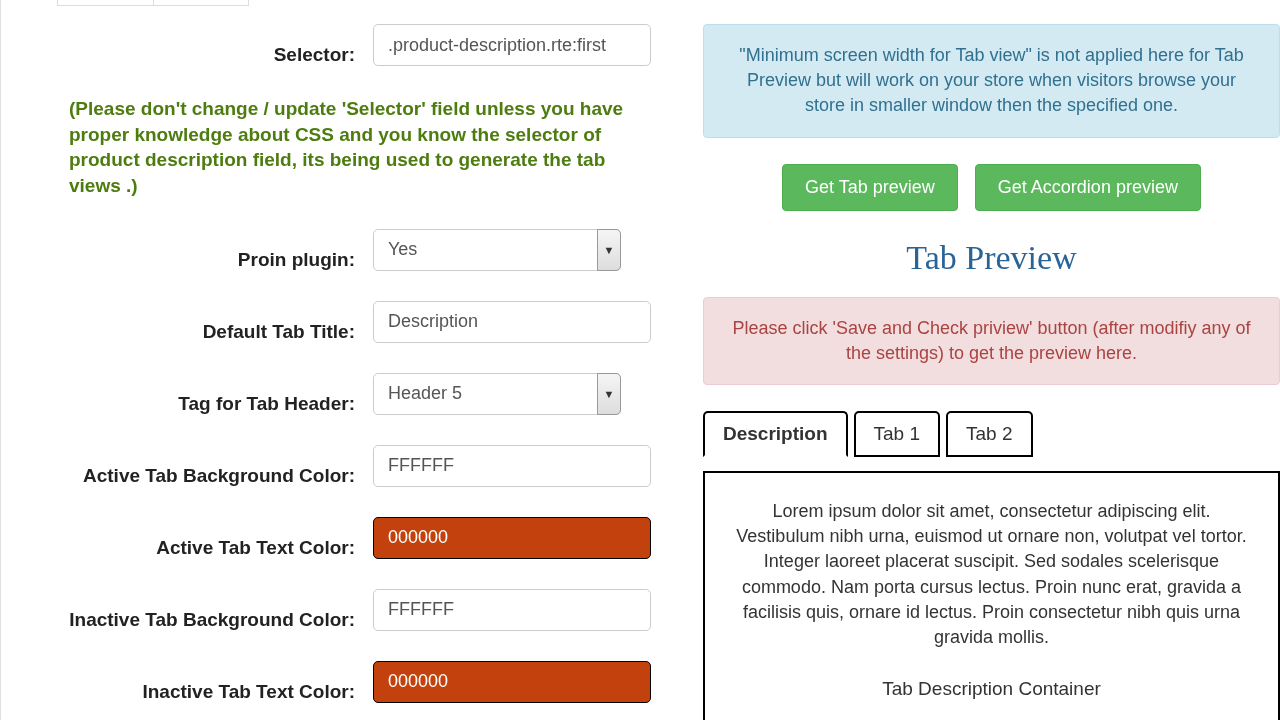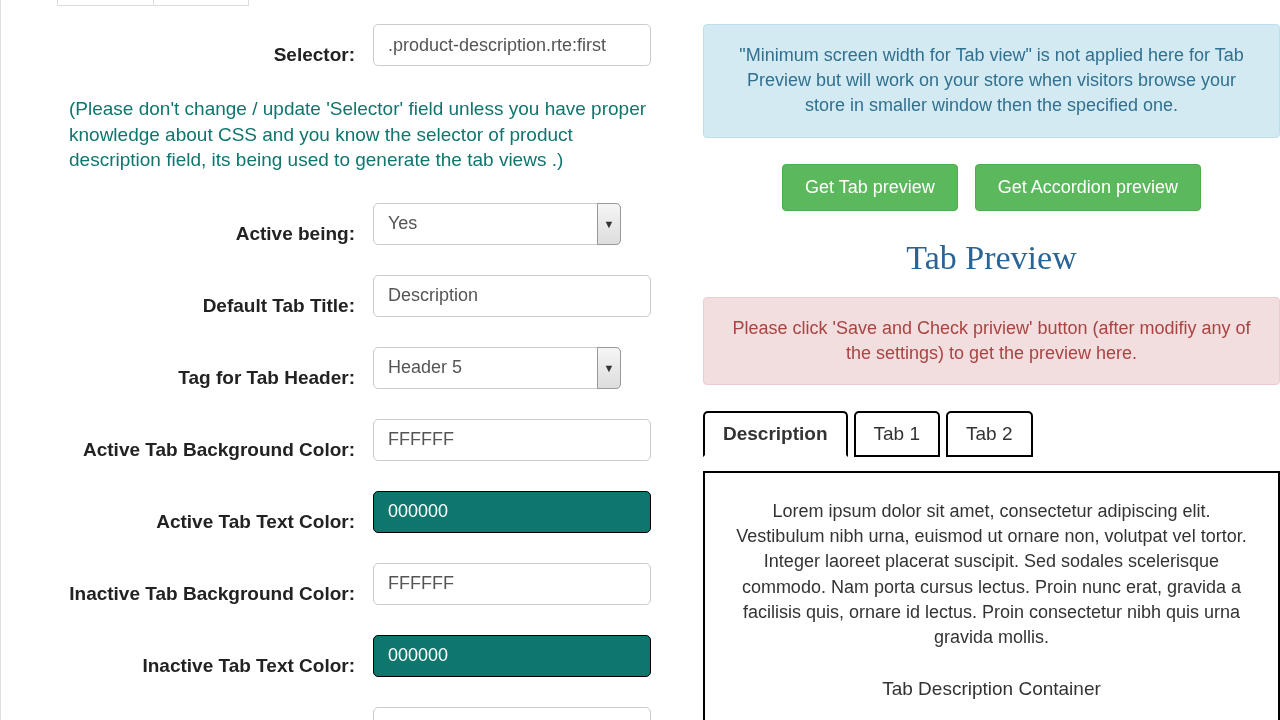--- a/index.html
+++ b/index.html
@@ -75,25 +75,26 @@
     display: flex;
     align-items: center;
     justify-content: center;
     font-size: 11px;
     color: #333;
     pointer-events: none;
   }
   .hint {
     padding: 0 8px 30px 12px;
     font-size: 19px;
-    color: #0f766e;
+    color: #4d7c0f;
     line-height: 1.35;
+    font-weight: bold;
   }
   .black-input {
-    background: #0f766e;
+    background: #c2410c;
     color: #fff;
     border-color: #000;
   }
   .alert-info {
     background: #d3eaf3;
     border: 1px solid #bcdfeb;
     border-radius: 4px;
     padding: 18px 24px;
     text-align: center;
     font-size: 18px;
@@ -202,21 +203,21 @@
     <div class="left-col">
 
       <div class="form-row">
         <div class="form-label">Selector:</div>
         <input class="form-control" value=".product-description.rte:first" style="">
       </div>
 
       <div class="hint">(Please don't change / update 'Selector' field unless you have proper knowledge about CSS and you know the selector of product description field, its being used to generate the tab views .)</div>
 
       <div class="form-row">
-        <div class="form-label">Active being:</div>
+        <div class="form-label">Proin plugin:</div>
         <div class="select-wrap">
           <input class="form-control" readonly="" value="Yes" style="">
           <div class="select-arrow">▼</div>
         </div>
       </div>
 
       <div class="form-row">
         <div class="form-label">Default Tab Title:</div>
         <input class="form-control" value="Description" style="">
       </div>

